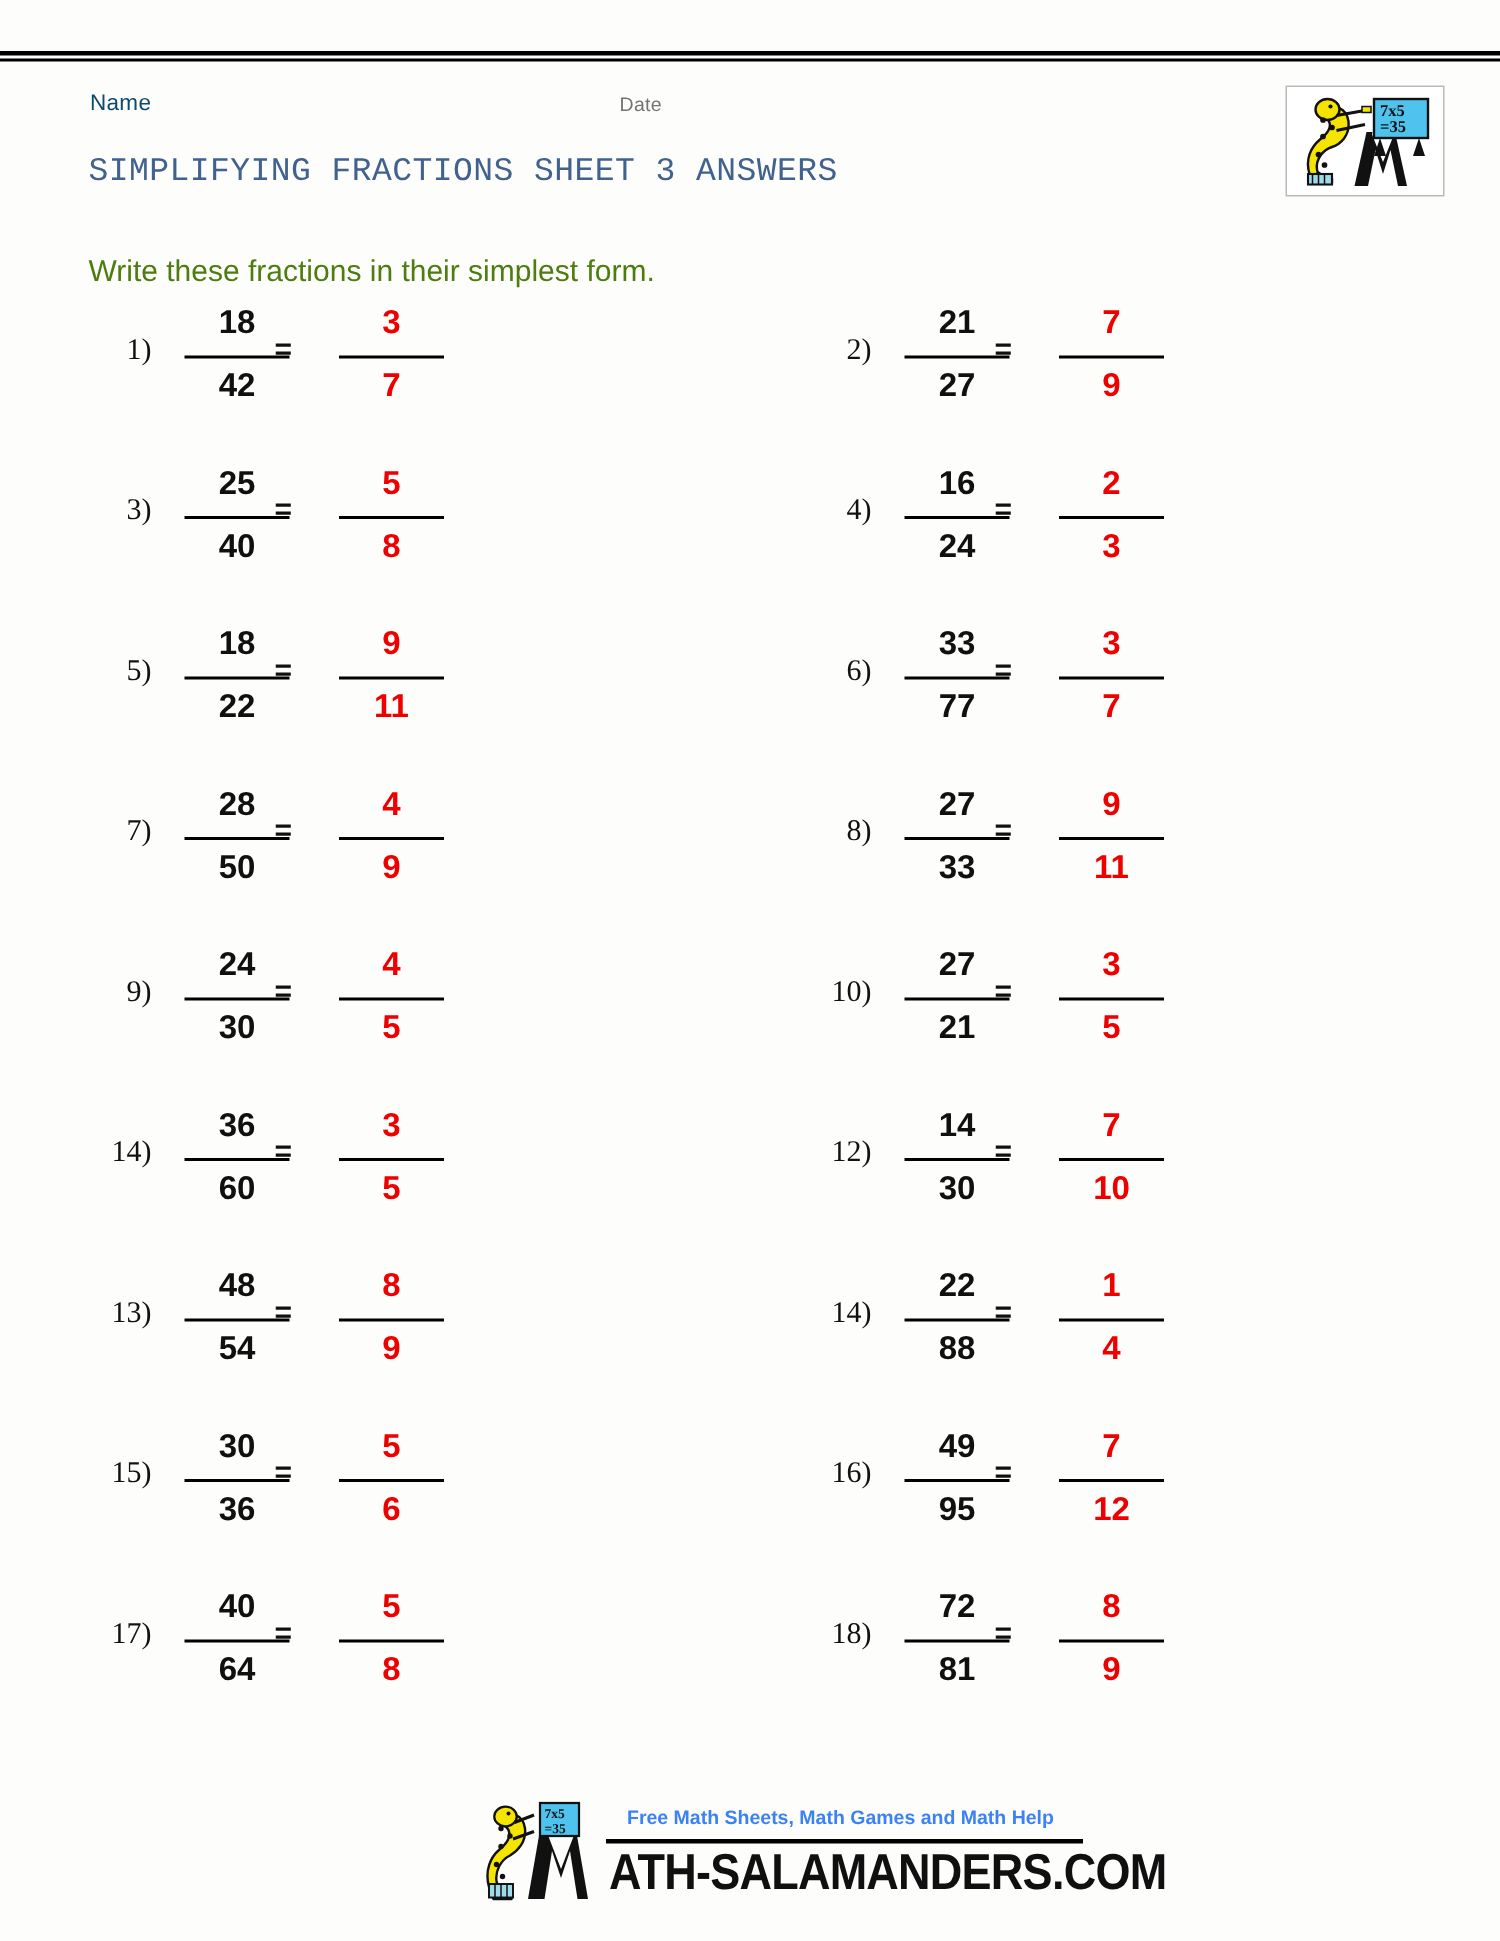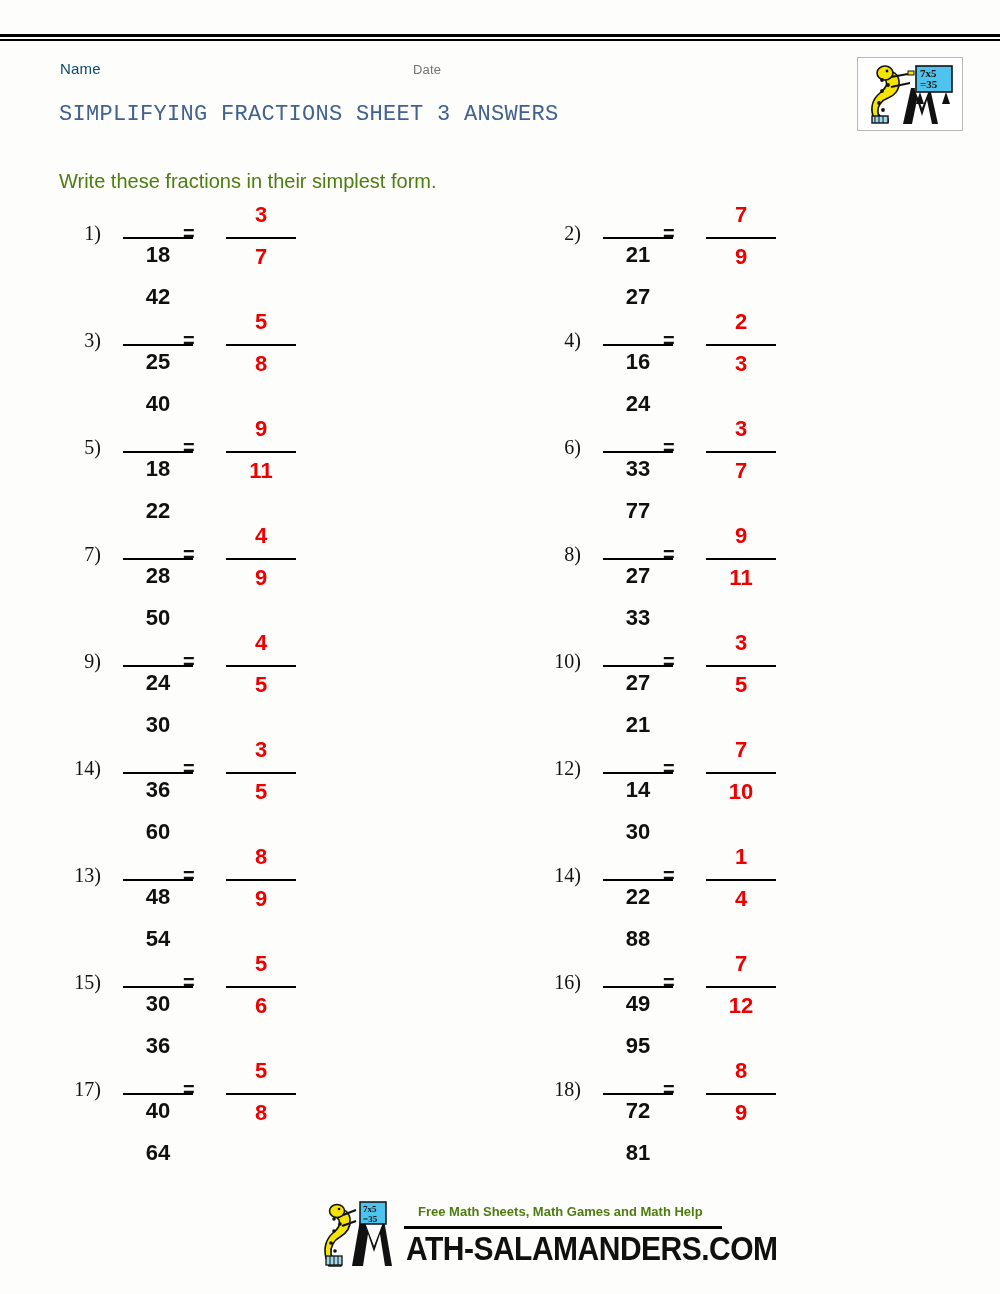--- a/index.html
+++ b/index.html
@@ -138,21 +138,21 @@
   .frac .den { top: 48px; }
   .frac .bar {
     position: absolute;
     left: 6px;
     top: 41px;
     width: 70px;
     height: 2px;
     background: #000;
   }
 
-  .frac.q .num, .frac.q .den { color: #101010; margin-top: 40px; }
+  .frac.q .num, .frac.q .den { color: #101010; }
   .frac.a .num, .frac.a .den { color: #ee0000; }
 
   .eq {
     position: absolute;
     left: 128px;
     top: 26px;
     font-size: 20px;
     font-weight: bold;
     color: #101010;
   }
@@ -164,21 +164,21 @@
     top: 1196px;
     width: 400px;
     height: 80px;
   }
   .footer-tag {
     position: absolute;
     left: 96px;
     top: 8px;
     font-size: 13px;
     font-weight: bold;
-    color: #4d7c0f;
+    color: #3b82f6;
     white-space: nowrap;
   }
   .footer-rule {
     position: absolute;
     left: 82px;
     top: 30px;
     width: 318px;
     height: 3px;
     background: #000;
   }

